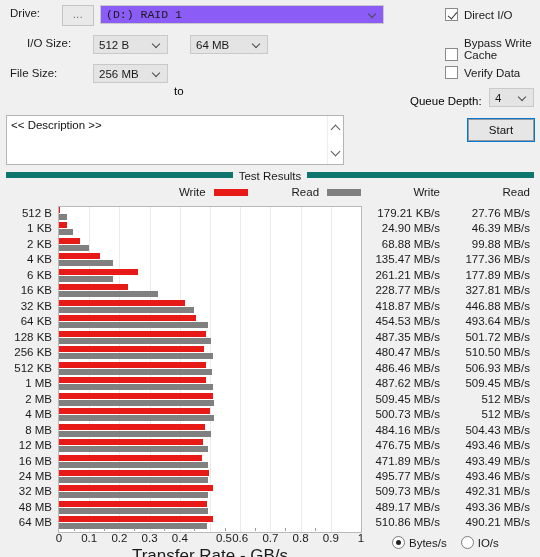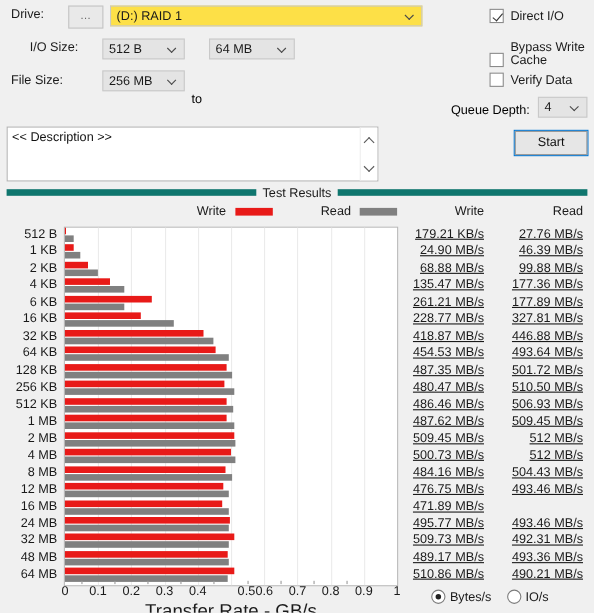--- a/index.html
+++ b/index.html
@@ -20,21 +20,21 @@
   .browse-btn{
     width:30px;height:19px;background:#e9e9e9;border:1px solid #c4c4c4;
     color:#666;font-size:10px;line-height:17px;text-align:center;
     letter-spacing:0.5px;
   }
   .combo{
     background:#e4e4e4;border:1px solid #c9c9c9;height:19px;
     display:flex;align-items:center;position:relative;
     padding-left:5px;font-size:11.5px;color:#1a1a1a;box-sizing:border-box;
   }
-  .combo.white{background:#fde047;}
+  .combo.white{background:#8b5cf6;font-family:Liberation Mono, monospace;}
   .caret{
     position:absolute;right:7px;top:50%;width:7px;height:7px;
     margin-top:-4px;
   }
   .caret:before{
     content:"";position:absolute;left:0;top:0;width:5px;height:5px;
     border-right:1.3px solid #4a4a4a;border-bottom:1.3px solid #4a4a4a;
     transform:rotate(45deg);
   }
 
@@ -121,21 +121,20 @@
     position:absolute;left:0;width:46px;text-align:right;
     font-size:11.5px;color:#1a1a1a;line-height:15.48px;
   }
   .bars{position:absolute;left:53px;top:1px;width:302px;height:13.5px;}
   .bar{position:absolute;left:0;height:6px;}
   .bar.w{top:0px;background:#e81a18;}
   .bar.r{top:7px;background:#808080;}
   .val{
     position:absolute;font-size:11.5px;color:#1a1a1a;text-align:right;
     line-height:15.48px;
-    text-decoration:underline;
   }
   .val.w{left:360px;width:74px;}
   .val.r{left:440px;width:84px;}
 
   .xaxis{position:absolute;left:52px;top:354px;width:304px;height:14px;}
   .xt{
     position:absolute;top:0;font-size:11.5px;color:#1a1a1a;
     transform:translateX(-50%);
   }
   .xtick{position:absolute;top:-4px;width:1px;height:3px;background:#9a9a9a;}
@@ -403,20 +402,21 @@
           <div class="val w">476.75 MB/s</div>
           <div class="val r">493.46 MB/s</div>
         </div>
         <div class="rw">
           <div class="rw-lbl">16 MB</div>
           <div class="bars">
             <div class="bar w" style="width: 142.511px; background: rgb(232, 26, 24);"></div>
             <div class="bar r" style="width: 149.034px; background: rgb(128, 128, 128);"></div>
           </div>
           <div class="val w">471.89 MB/s</div>
+          <div class="val r">493.49 MB/s</div>
         </div>
         <div class="rw">
           <div class="rw-lbl">24 MB</div>
           <div class="bars">
             <div class="bar w" style="width: 149.723px; background: rgb(232, 26, 24);"></div>
             <div class="bar r" style="width: 149.025px; background: rgb(128, 128, 128);"></div>
           </div>
           <div class="val w">495.77 MB/s</div>
           <div class="val r">493.46 MB/s</div>
         </div>

